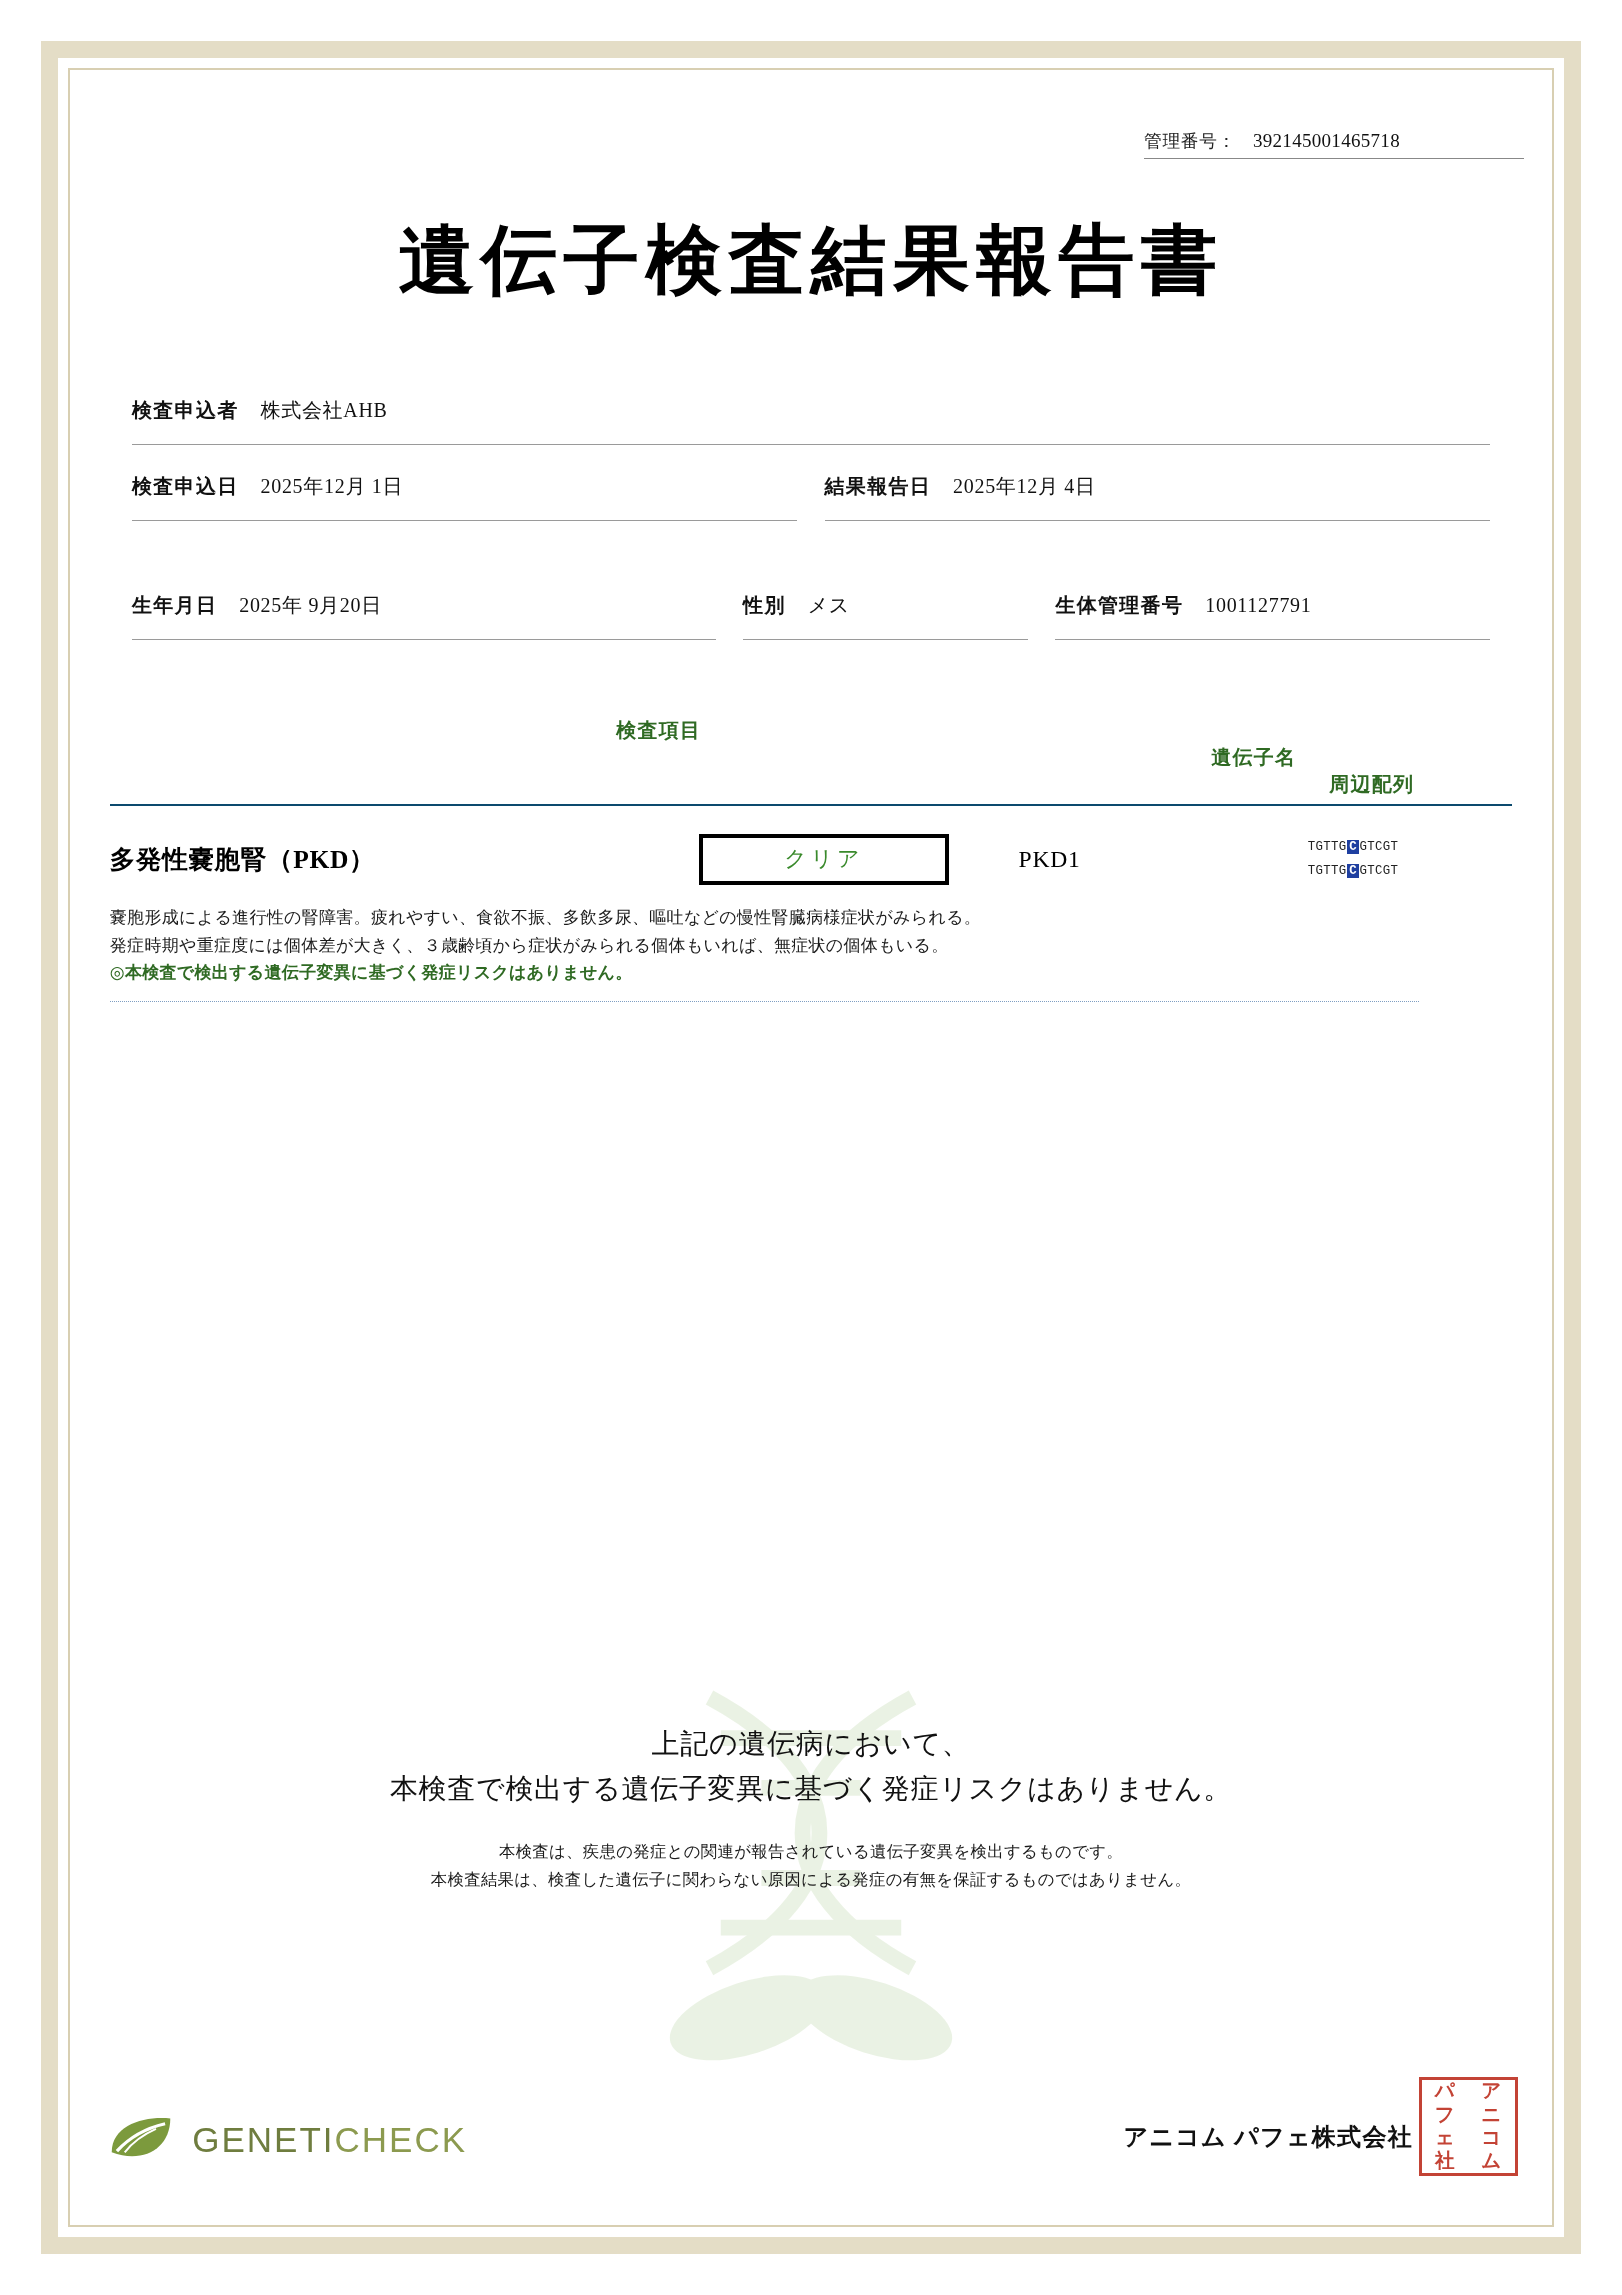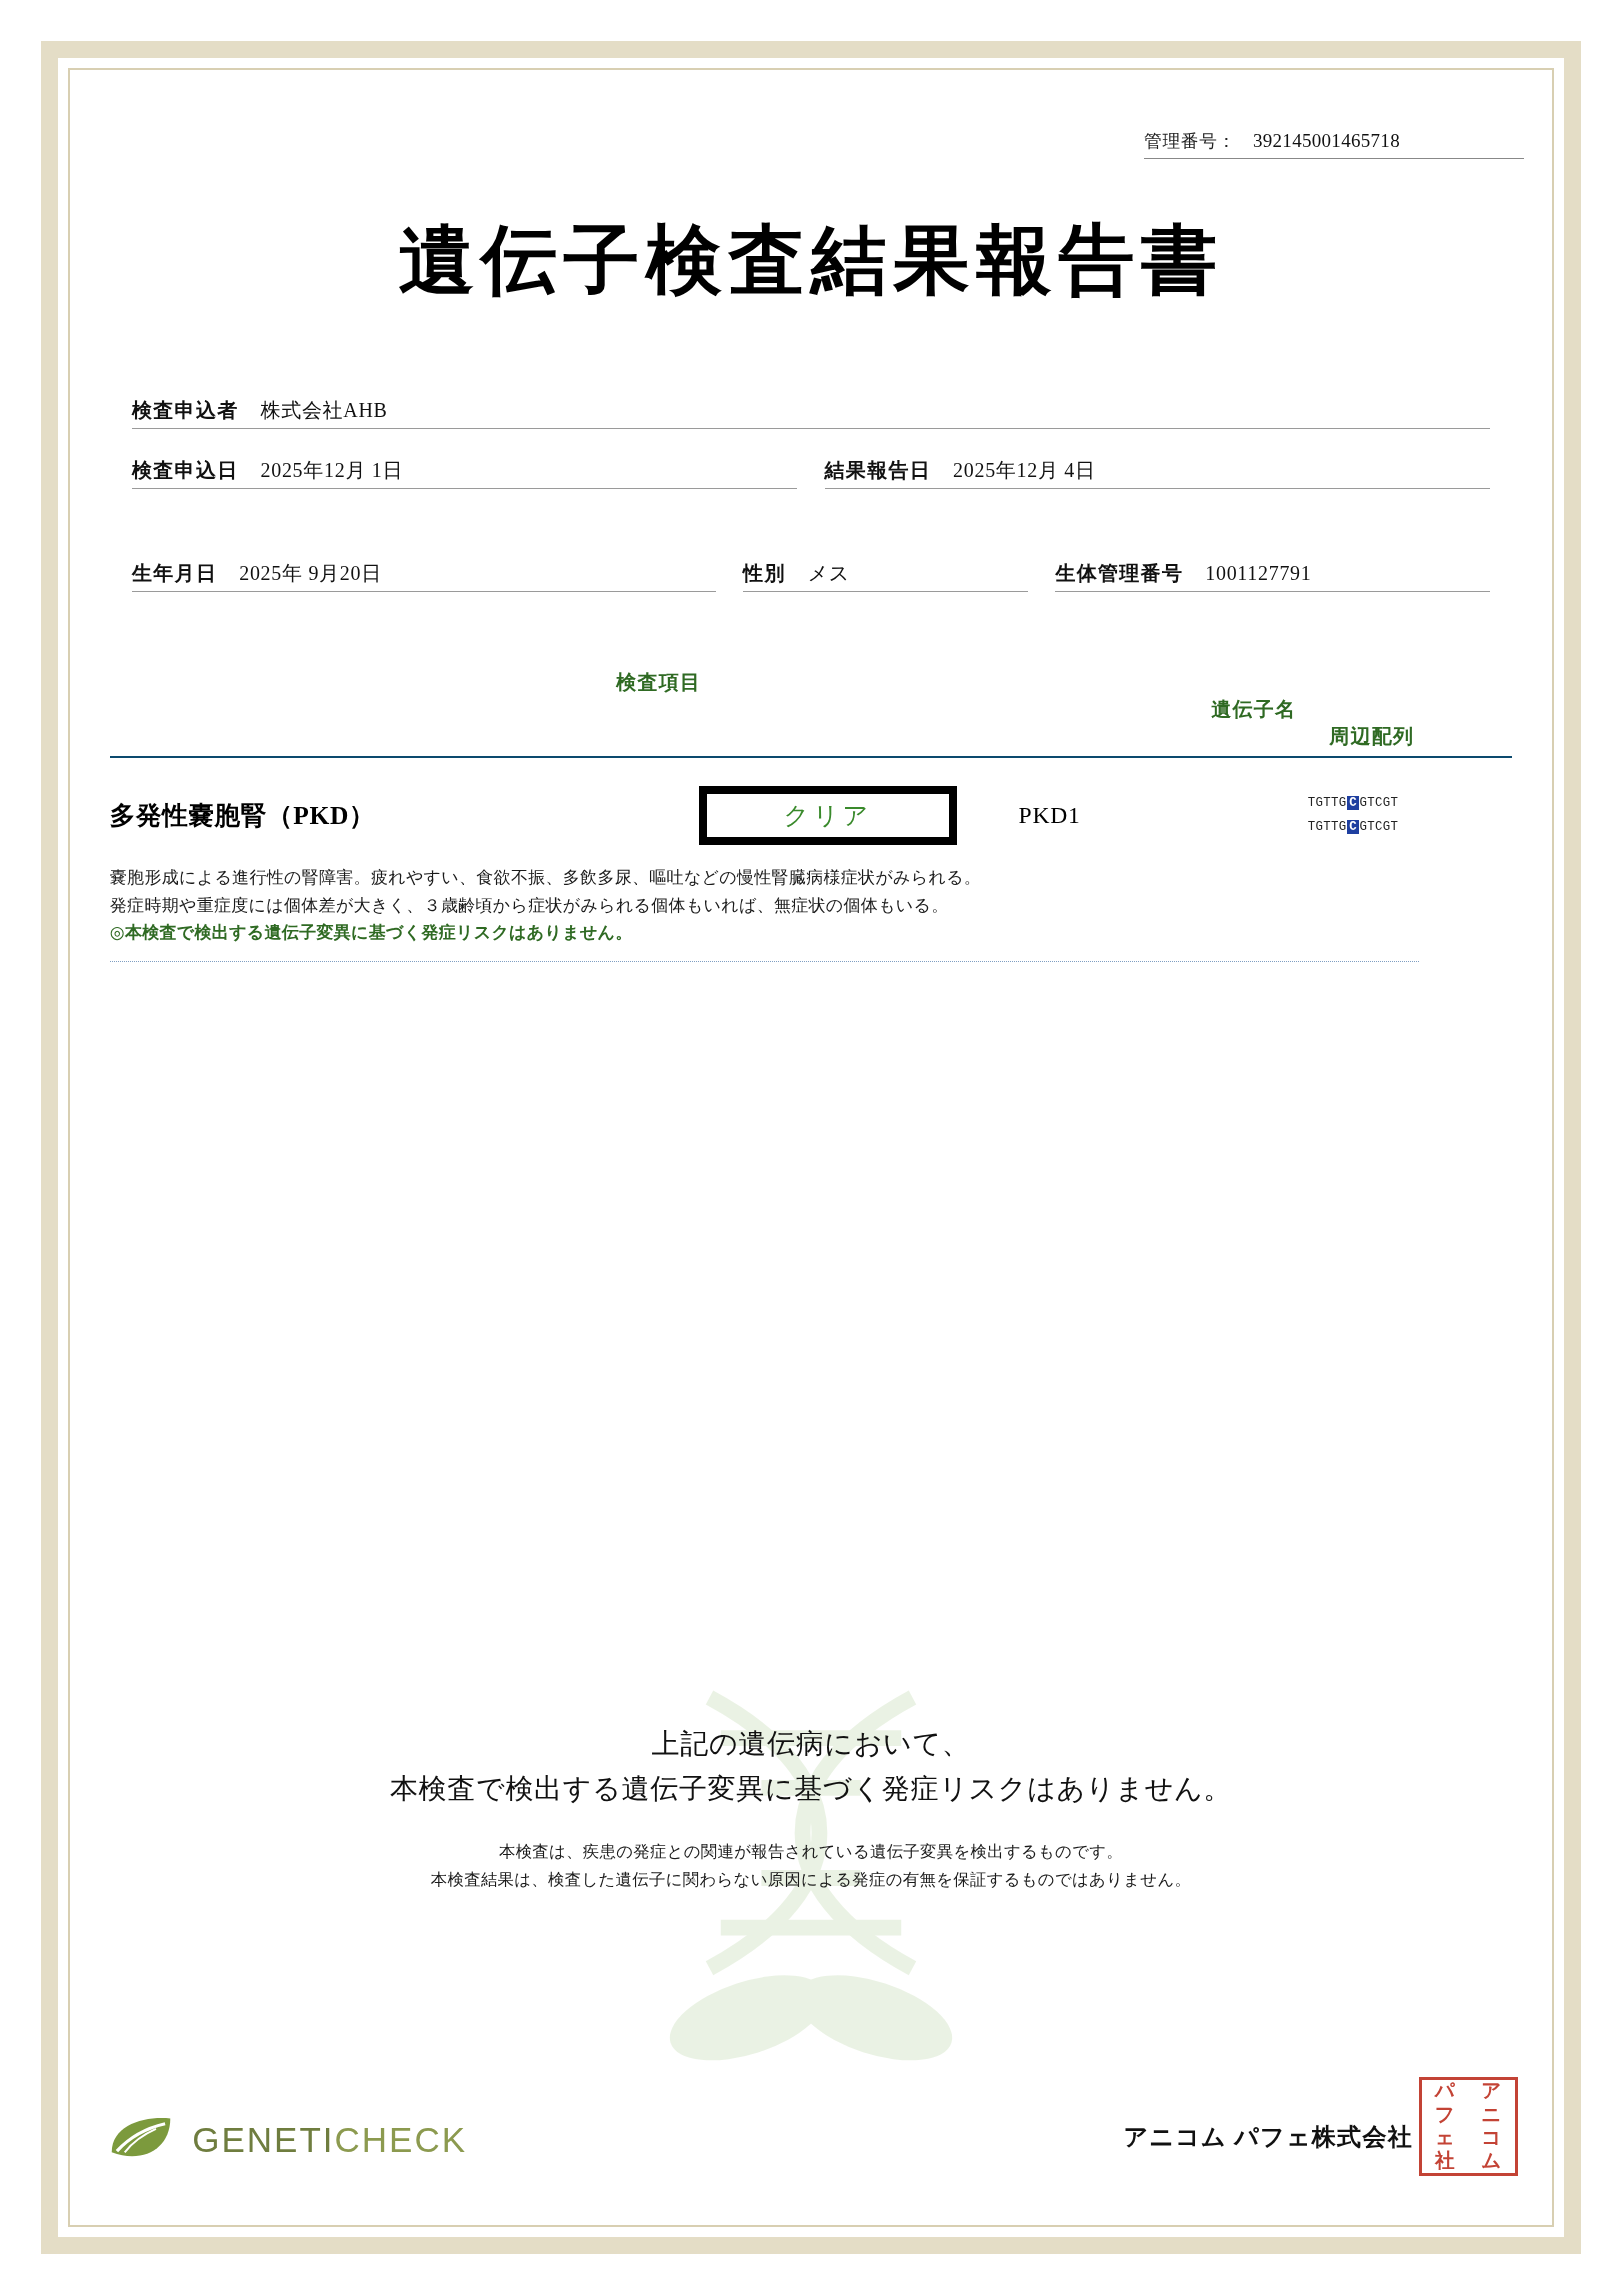--- a/index.html
+++ b/index.html
@@ -97,21 +97,21 @@
   }
   .info-row {
     display: flex;
     align-items: flex-end;
     margin-bottom: 27.5px;
   }
   .field {
     display: flex;
     align-items: baseline;
     border-bottom: 1.3px solid #9a9a9a;
-    padding-bottom: 4px;
+    padding-bottom: 20px;
     box-sizing: border-box;
   }
   .field .lbl {
     font-size: 20px;
     font-weight: bold;
     color: #111;
     letter-spacing: 1.3px;
     white-space: nowrap;
   }
   .field .val {
@@ -166,25 +166,25 @@
     color: #000;
   }
   .status-wrap {
     width: 308px;
     display: flex;
     justify-content: flex-start;
   }
   .status-box {
     width: 242px;
     height: 43px;
-    border: 8px solid #000000;
+    border: 4px solid #000000;
     display: flex;
     align-items: center;
     justify-content: center;
-    font-size: 25px;
+    font-size: 22px;
     color: #3a8a2c;
     letter-spacing: 3.9px;
     font-family: "Liberation Serif", serif;
   }
   .gene-name {
     width: 301px;
     font-size: 23.6px;
     letter-spacing: 0.7px;
     color: #000;
     padding-left: 11.8px;

